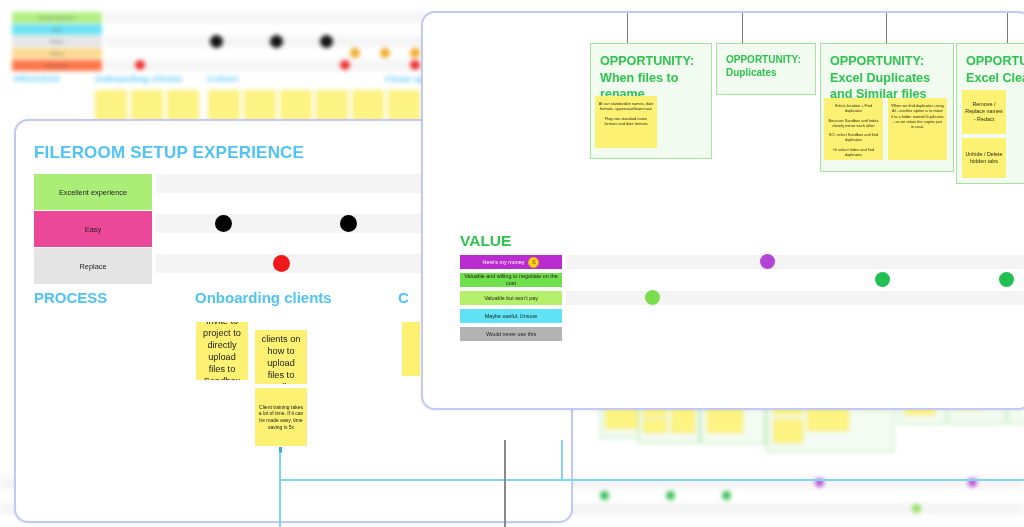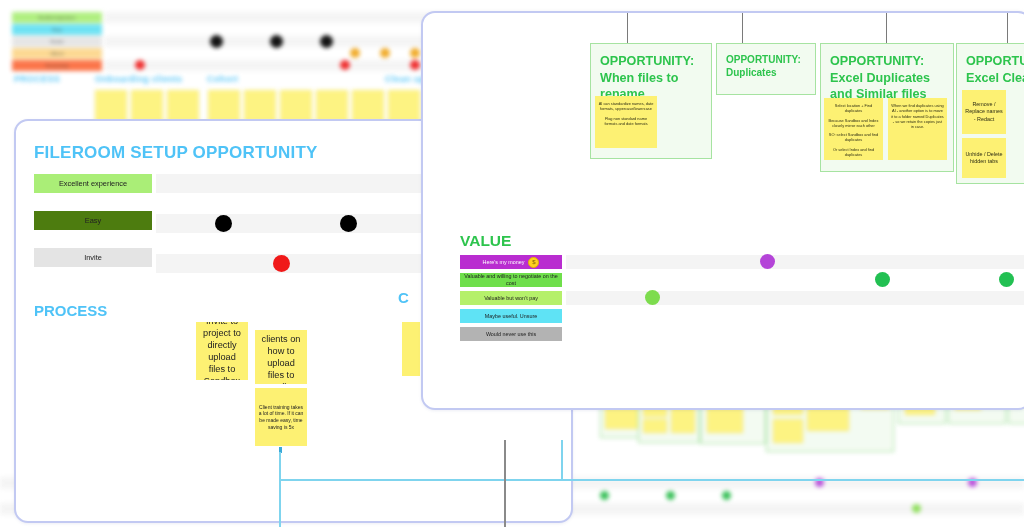--- a/index.html
+++ b/index.html
@@ -69,21 +69,21 @@
     display:flex;align-items:center;justify-content:center;text-align:center;padding:0 4px;box-sizing:border-box;
   }
   .val-row{position:absolute;left:566px;height:14px;}
   .val-row.shade{background:#f4f4f4;}
   .vdot{position:absolute;width:15px;height:15px;border-radius:50%;}
 
   
   .fr-title{position:absolute;left:34px;top:143px;color:#4fc3f7;font-size:17px;font-weight:700;letter-spacing:.2px;}
   .fr-legend{position:absolute;left:34px;top:174px;width:118px;}
   .fr-legend .fitem{
-    height:19px;margin-bottom:18px;font-size:7.4px;color:#222;
+    height:36px;margin-bottom:1px;font-size:7.4px;color:#222;
     display:flex;align-items:center;justify-content:center;
   }
   .fr-row{position:absolute;left:156px;height:19px;}
   .fr-row.shade{background:#f4f4f4;}
   .fdot{position:absolute;width:17px;height:17px;border-radius:50%;}
 
   .fr-proc{position:absolute;color:#4fc3f7;font-size:15px;font-weight:600;}
   .fnote{
     position:absolute;background:#fdf173;box-sizing:border-box;
     color:#222;text-align:center;overflow:hidden;
@@ -181,40 +181,41 @@
       <div class="dot" style="left:722px;top:1px;width:9px;height:9px;background:#2cbc4e"></div>
     </div>
     <div class="bg-vrow shade" style="left:0px;top:503px;width:1024px">
       <div class="dot" style="left:912px;top:1px;width:9px;height:9px;background:#8ade55"></div>
     </div>
     <div class="bg-vrow" style="left:0px;top:516px;width:1024px"></div>
   </div>
 
   <div class="panel" id="panel-fileroom"></div>
 
-  <div class="fr-title">FILEROOM SETUP OPPORTUNITY</div>
+  <div class="fr-title">FILEROOM SETUP EXPERIENCE</div>
 
   <div class="fr-legend">
     <div class="fitem" style="background:#aaee77">Excellent experience</div>
-    <div class="fitem" style="background:#4d7c0f">Easy</div>
-    <div class="fitem" style="background:#e4e4e4">Invite</div>
+    <div class="fitem" style="background:#ec4899">Easy</div>
+    <div class="fitem" style="background:#e4e4e4">Replace</div>
   </div>
 
   <div class="fr-row shade" style="top:174px;width:400px"></div>
   <div class="fr-row" style="top:194px;width:400px"></div>
   <div class="fr-row shade" style="top:214px;width:400px">
     <div class="fdot" style="left:59px;top:1px;background:#000"></div>
     <div class="fdot" style="left:184px;top:1px;background:#000"></div>
   </div>
   <div class="fr-row" style="top:234px;width:400px"></div>
   <div class="fr-row shade" style="top:254px;width:400px">
     <div class="fdot" style="left:117px;top:1px;background:#f01919"></div>
   </div>
 
-  <div class="fr-proc" style="left:34px;top:302px">PROCESS</div>
+  <div class="fr-proc" style="left:34px;top:289px">PROCESS</div>
+  <div class="fr-proc" style="left:195px;top:289px">Onboarding clients</div>
   <div class="fr-proc" style="left:398px;top:289px;overflow:hidden;width:12px">C</div>
 
   <div class="fnote big" style="left:196px;top:322px;width:52px;height:58px">Invite to project to directly upload files to Sandbox</div>
   <div class="fnote big" style="left:255px;top:330px;width:52px;height:54px">Train clients on how to upload files to Sandbox</div>
   <div class="fnote sm" style="left:255px;top:388px;width:52px;height:58px">Client training takes a lot of time. If it can be made easy, time saving is 5x</div>
   <div class="fnote big" style="left:402px;top:322px;width:18px;height:54px"></div>
 
   <div class="fr-tick" style="left:279px;top:447px"></div>
   <div class="fr-line-v" style="left:279px;top:452px;height:75px"></div>
   <div class="fr-line-h" style="left:279px;top:479px;width:745px"></div>

